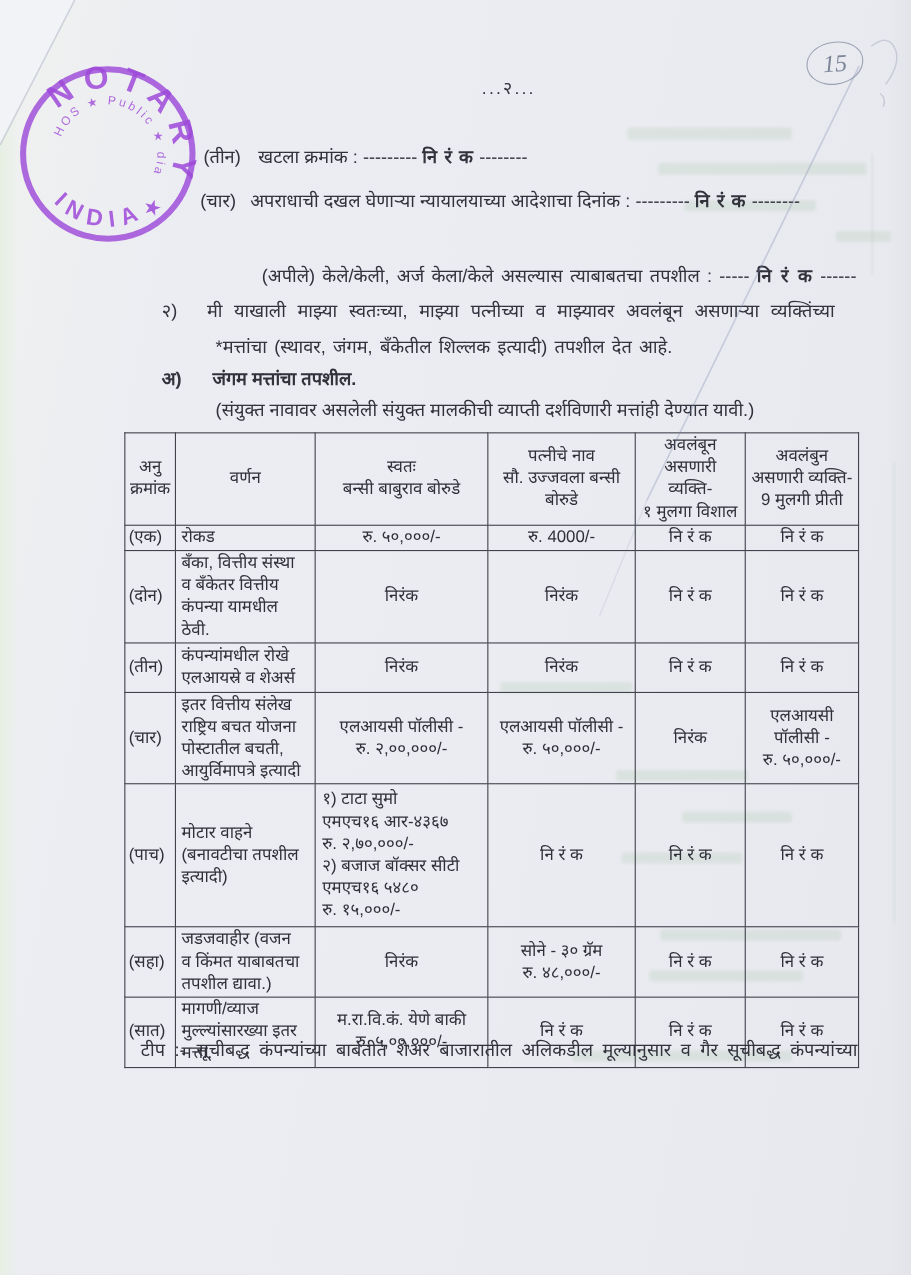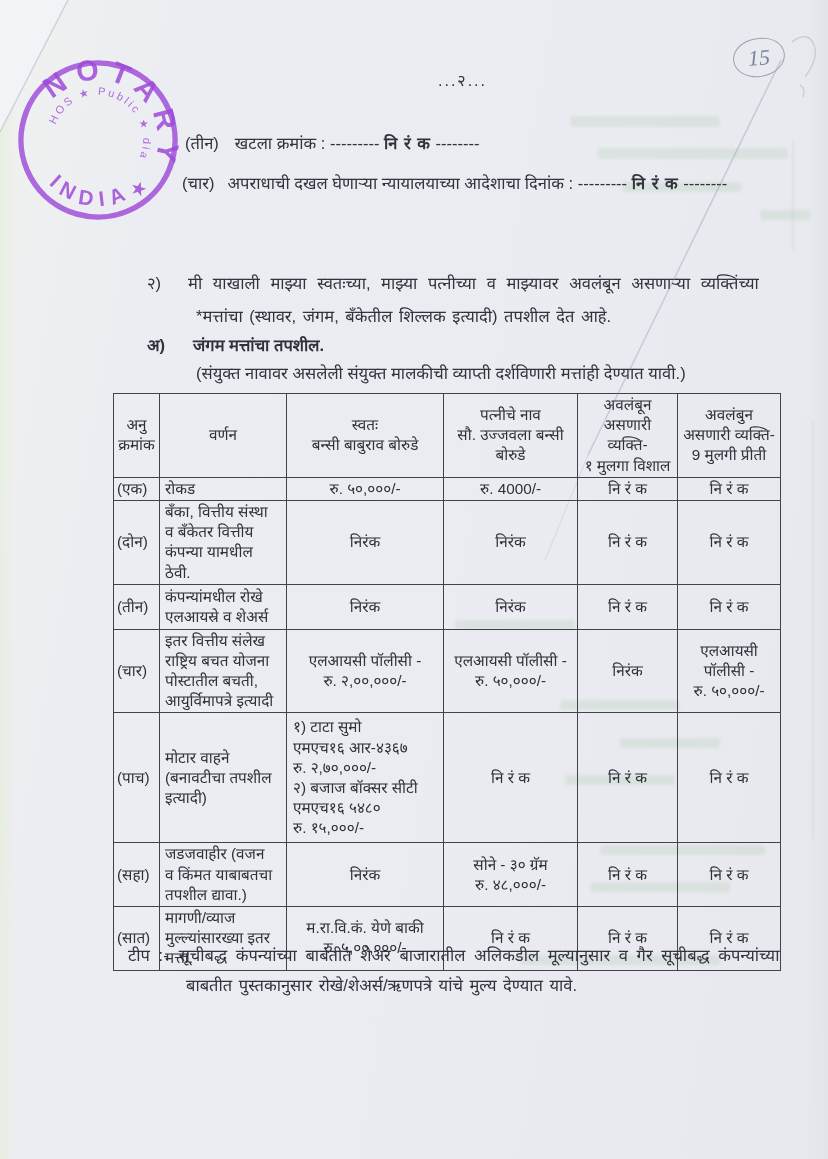--- a/index.html
+++ b/index.html
@@ -102,20 +102,25 @@
     <span class="nirank">नि रं क</span>
     <span>--------</span>
   </div>
 
   <div class="line" style="left:182px;top:172px;">
     <span class="lbl" style="margin-right:13px;">(चार)</span><span>अपराधाची दखल घेणाऱ्या न्यायालयाच्या आदेशाचा दिनांक : ---------</span>
     <span class="nirank">नि रं क</span>
     <span>--------</span>
   </div>
 
+  <div class="line" style="left:238px;top:240px;word-spacing:2px;">
+    <span>(अपीले) केले/केली, अर्ज केला/केले असल्यास त्याबाबतचा तपशील : -----</span>
+    <span class="nirank">नि रं क</span>
+    <span>------</span>
+  </div>
 
   <div class="line" style="left:147px;top:272px;word-spacing:6px;">
     <span class="lbl" style="margin-right:27px;">२)</span><span>मी याखाली माझ्या स्वतःच्या, माझ्या पत्नीच्या व माझ्यावर अवलंबून असणाऱ्या व्यक्तिंच्या</span>
   </div>
   <div class="line" style="left:196px;top:305px;word-spacing:2px;">*मत्तांचा (स्थावर, जंगम, बँकेतील शिल्लक इत्यादी) तपशील देत आहे.</div>
 
   <div class="line bold" style="left:147px;top:334px;">
     <span class="lbl" style="margin-right:28px;">अ)</span><span>जंगम मत्तांचा तपशील.</span>
   </div>
   <div class="line" style="left:196px;top:362px;">(संयुक्त नावावर असलेली संयुक्त मालकीची व्याप्ती दर्शविणारी मत्तांही देण्यात यावी.)</div>
@@ -225,15 +230,14 @@
       <td>नि रं क</td>
       <td>नि रं क</td>
       <td>नि रं क</td>
     </tr>
   </tbody>
     </table>
 
   <div class="line" style="left:128px;top:944px;word-spacing:4px;">
     <span class="lbl bold" style="margin-right:10px;font-weight:normal;">टीप :-</span><span>सूचीबद्ध कंपन्यांच्या बाबतीत शेअर बाजारातील अलिकडील मूल्यानुसार व गैर सूचीबद्ध कंपन्यांच्या</span>
   </div>
-  <div class="line" style="left:186px;top:974px;word-spacing:2px;">बाबतीत पुस्तकानुसार रोखे/शेअर्स/ऋणपत्रे यांचे मुल्य देण्यात यावे.</div>
 
 </div>
 
 </body></html>

